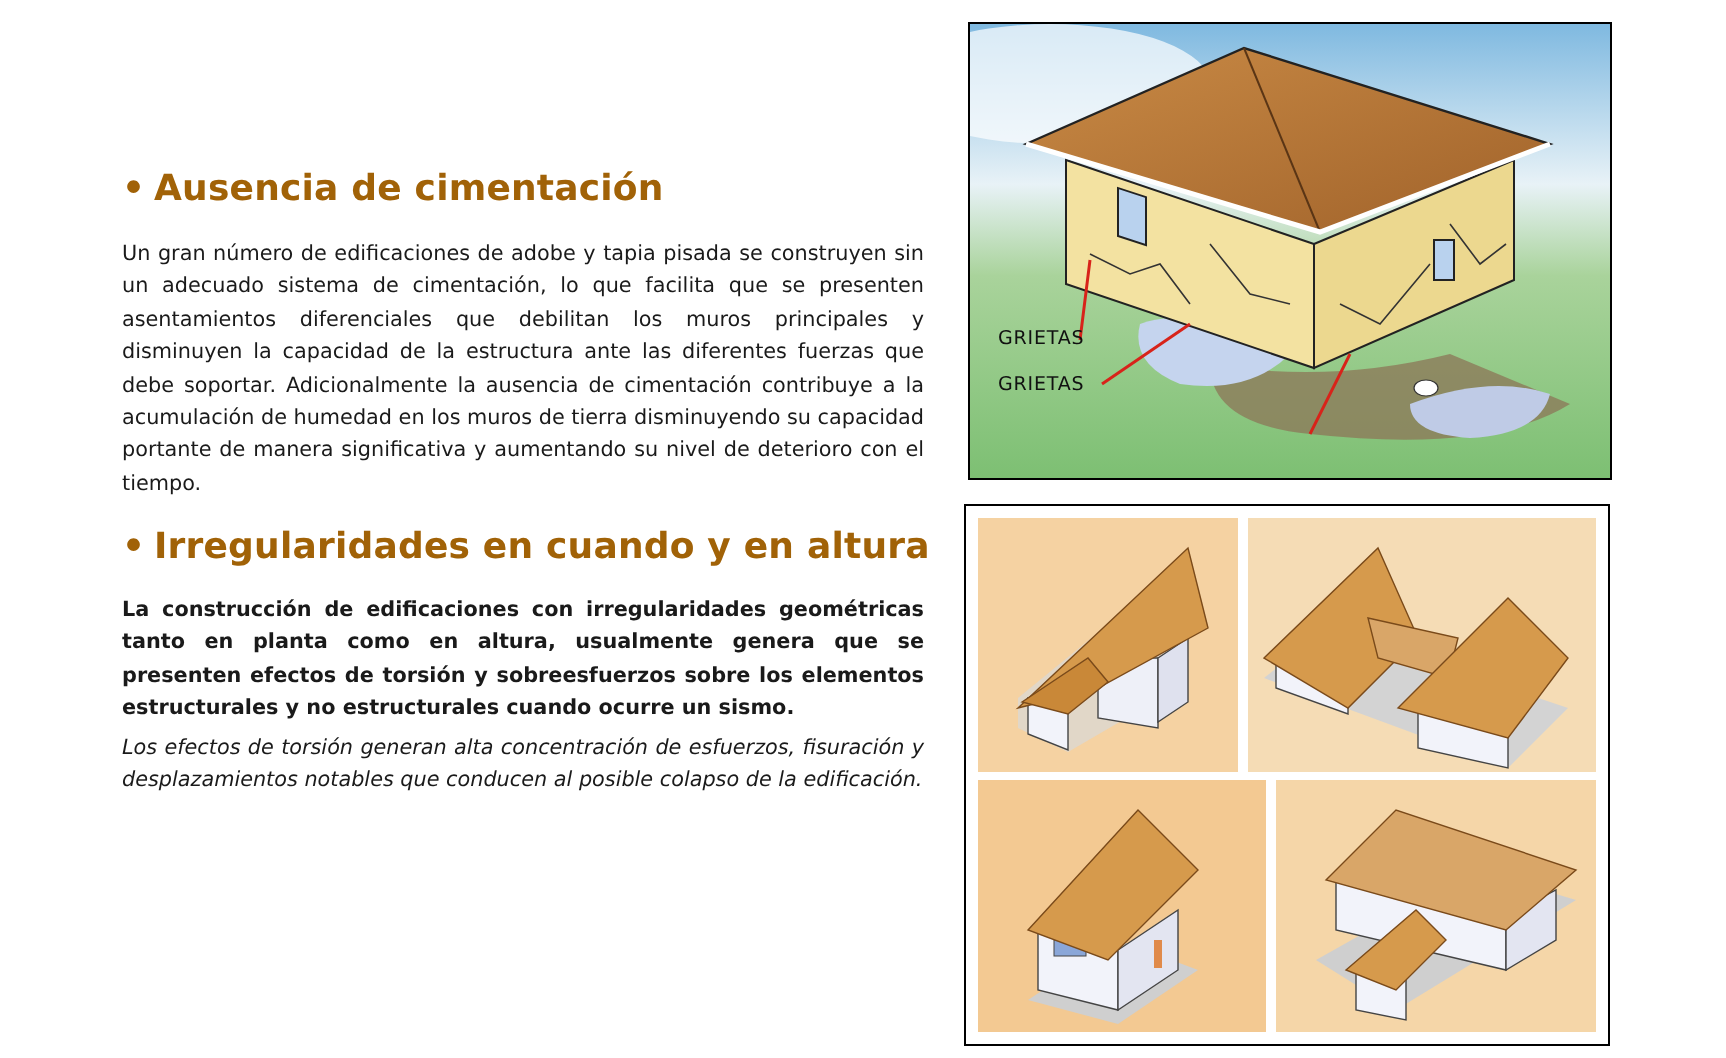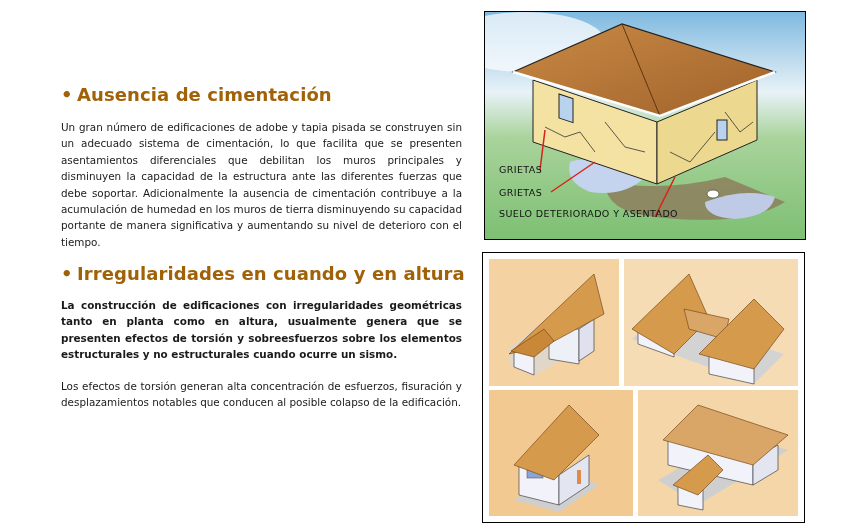--- a/index.html
+++ b/index.html
@@ -35,21 +35,21 @@
 
 <div class="heading" style="top:84px;">
   <span class="bullet">•</span><span>Ausencia de cimentación</span>
 </div>
 <p class="para last-left" style="top:119px;">Un gran número de edificaciones de adobe y tapia pisada se construyen sin un adecuado sistema de cimentación, lo que facilita que se presenten asentamientos diferenciales que debilitan los muros principales y disminuyen la capacidad de la estructura ante las diferentes fuerzas que debe soportar. Adicionalmente la ausencia de cimentación contribuye a la acumulación de humedad en los muros de tierra disminuyendo su capacidad portante de manera significativa y aumentando su nivel de deterioro con el tiempo.</p>
 
 <div class="heading" style="top:263px;">
   <span class="bullet">•</span><span>Irregularidades en cuando y en altura</span>
 </div>
 <p class="para last-left" style="top:297px;font-weight:bold;">La construcción de edificaciones con irregularidades geométricas tanto en planta como en altura, usualmente genera que se presenten efectos de torsión y sobreesfuerzos sobre los elementos estructurales y no estructurales cuando ocurre un sismo.</p>
-<p class="para last-left" style="top:378px;">Los efectos de torsión generan alta concentración de esfuerzos, fisuración y desplazamientos notables que conducen al posible colapso de la edificación.</p>
+<p class="para last-left" style="top:366px;font-style:italic;">Los efectos de torsión generan alta concentración de esfuerzos, fisuración y desplazamientos notables que conducen al posible colapso de la edificación.</p>
 
 <div class="frame" id="frame-top">
   <svg width="322" height="229" viewBox="0 0 322 229">
     <defs>
       <linearGradient id="sky" x1="0" y1="0" x2="0" y2="1">
         <stop offset="0" stop-color="#7fb9e0"></stop>
         <stop offset="0.35" stop-color="#e8f2f7"></stop>
         <stop offset="0.55" stop-color="#a9d39b"></stop>
         <stop offset="1" stop-color="#7cbf72"></stop>
       </linearGradient>
@@ -78,21 +78,20 @@
     <path d="M60 115 L80 125 L95 120 L110 140 M120 110 L140 135 L160 140 M185 140 L205 150 L230 120 M240 100 L255 120 L268 110" fill="none" stroke="#333" stroke-width="0.8"></path>
 
     <line x1="55" y1="158" x2="60" y2="118" stroke="#d8231a" stroke-width="1.5"></line>
     <line x1="66" y1="180" x2="110" y2="150" stroke="#d8231a" stroke-width="1.5"></line>
     <line x1="170" y1="205" x2="190" y2="165" stroke="#d8231a" stroke-width="1.5"></line>
 
     <ellipse cx="228" cy="182" rx="6" ry="4" fill="#fff" stroke="#333" stroke-width="0.6"></ellipse>
   </svg>
   <span class="label" style="left:14px; top:152px;text-align:right;">GRIETAS</span>
   <span class="label" style="left:14px; top:175px;">GRIETAS</span>
-  <span class="label" style="left:14px; top:196px;">SUELO DETERIORADO Y ASENTADO</span>
 </div>
 
 <div class="frame" id="frame-bottom">
 
   <div class="panel" style="left:6px; top:6px; width:130px; height:127px; background:#f5d2a2;">
     <svg width="130" height="127" viewBox="0 0 130 127">
       <path d="M20 105 L45 117 L100 85 L100 55 L75 45 L20 90Z" fill="#d8d8d8" opacity="0.7"></path>
       <path d="M25 90 L25 108 L45 116 L45 95Z" fill="#f2f3fa" stroke="#444" stroke-width="0.7"></path>
       <path d="M60 70 L60 100 L90 105 L90 70Z" fill="#eef0f8" stroke="#444" stroke-width="0.7"></path>
       <path d="M90 70 L90 102 L105 92 L105 60Z" fill="#dfe1ee" stroke="#444" stroke-width="0.7"></path>

